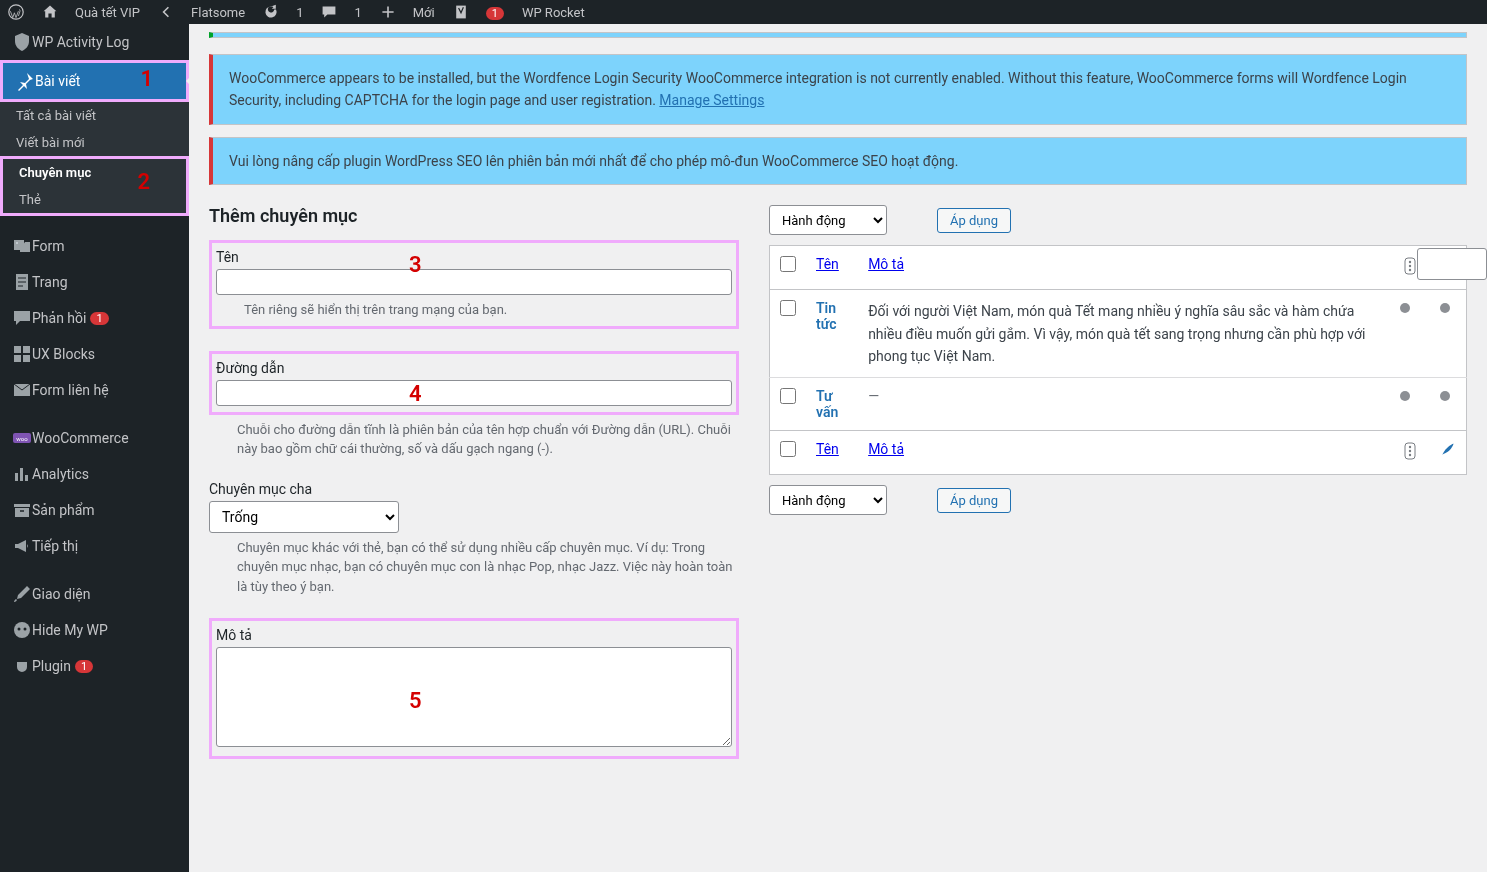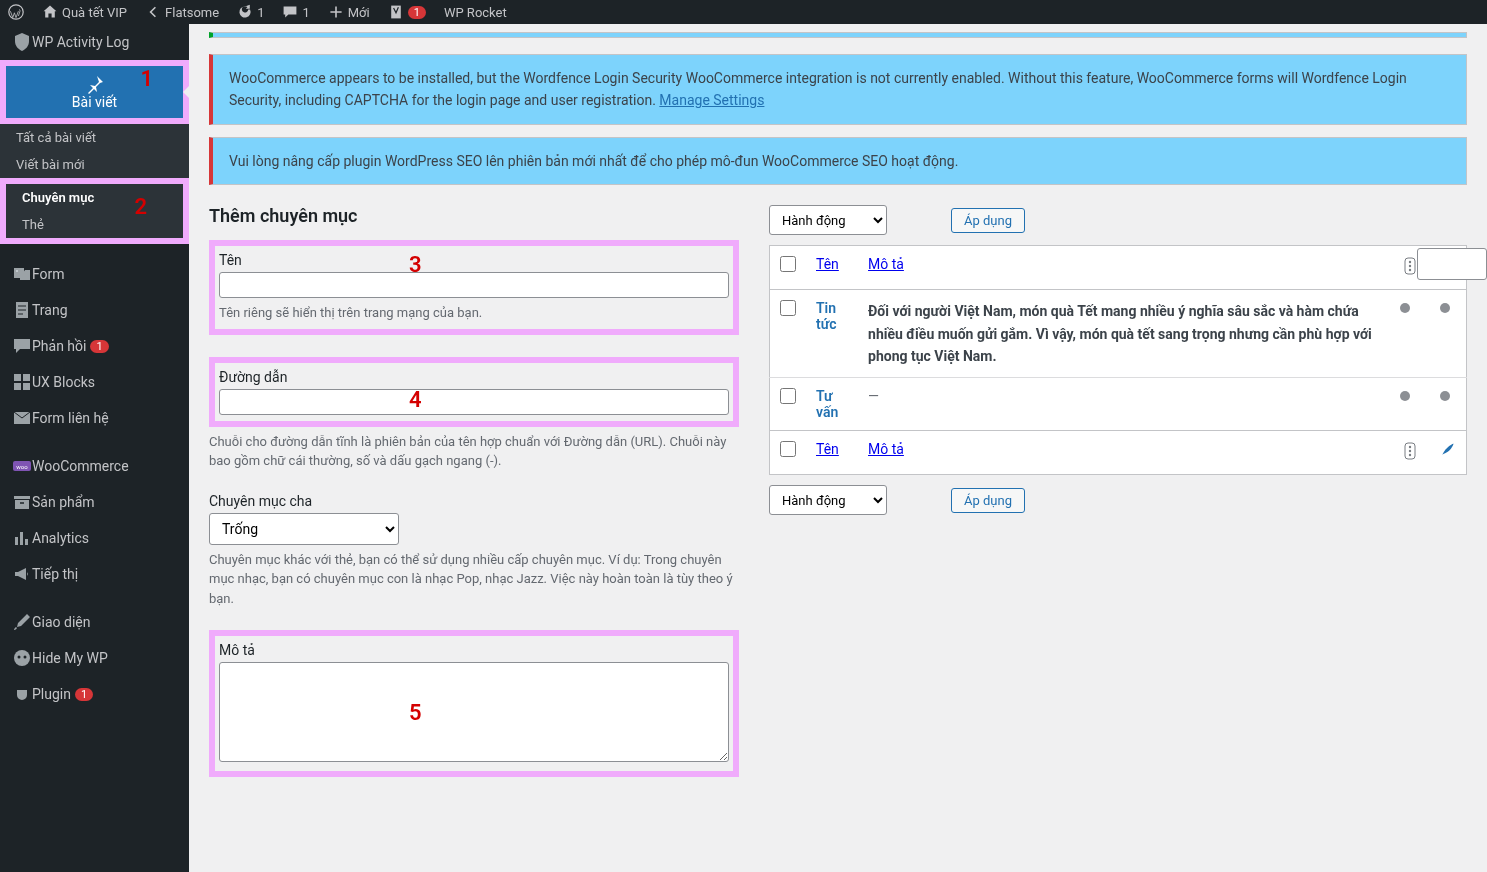--- a/index.html
+++ b/index.html
@@ -1,71 +1,71 @@
 <!DOCTYPE html>
 <html><head>
 <meta charset="utf-8">
 <style>
 * { margin: 0; padding: 0; box-sizing: border-box; font-family: -apple-system, BlinkMacSystemFont, "Segoe UI", Roboto, sans-serif; }
 body { background: #f0f0f1; color: #1d2327; font-size: 13px; overflow: hidden; }
 .app { display: flex; flex-direction: column; height: 872px; width: 1487px; }
 .topbar { background: #1d2327; color: #c3c4c7; height: 24px; display: flex; align-items: center; padding: 0 8px; font-size: 13px; }
-.topbar-item { display: flex; align-items: center; margin-right: 18px; gap: 4px; cursor: pointer; }
+.topbar-item { display: flex; align-items: flex-end; margin-right: 18px; gap: 17px; cursor: pointer; }
 .topbar-item svg { width: 16px; height: 16px; fill: #c3c4c7; }
 .topbar-badge { background: #d63638; color: #fff; border-radius: 10px; padding: 0 6px; font-size: 11px; min-width: 18px; text-align: center; }
 .topbar-badge-orange { background: #d63638; }
 .body-wrap { display: flex; flex: 1; overflow: hidden; }
 .sidebar { width: 189px; background: #1d2327; color: #c3c4c7; font-size: 14px; overflow-y: auto; flex-shrink: 0; }
 .sidebar-item { display: flex; align-items: center; padding: 8px 12px; cursor: pointer; position: relative; }
 .sidebar-item svg { width: 20px; height: 20px; fill: rgba(240,246,252,.6); flex-shrink: 0; }
 .sidebar-item.current { background: #2271b1; color: #fff; }
 .sidebar-item.current svg { fill: #fff; }
 .sidebar-item.current::after { content: ''; position: absolute; right: -8px; top: 50%; transform: translateY(-50%); border: 8px solid transparent; border-right-color: #f0f0f1; }
 .submenu { background: #2c3338; }
 .submenu-item { padding: 6px 12px 6px 16px; cursor: pointer; color: #c3c4c7; font-size: 13px; }
 .submenu-item.active { color: #fff; font-weight: 600; }
 .menu-badge { background: #d63638; color: #fff; border-radius: 10px; padding: 0 6px; font-size: 11px; margin-left: 4px; min-width: 18px; display: inline-block; text-align: center; }
-.redbox { border: 6px solid #f0abfc; flex-direction: column; }
+.redbox { border: 3px solid #f0abfc; }
 .red-annotation { position: absolute; color: #d40000; font-size: 22px; font-weight: 600; }
 .main { flex: 1; padding: 0 20px 20px 20px; overflow-y: auto; position: relative; }
 .notice { background: #7dd3fc; border: 1px solid #c3c4c7; border-left: 4px solid #d63638; padding: 12px 16px; margin: 12px 0; font-size: 14px; line-height: 1.6; color: #3c434a; }
 .notice-green { border-left-color: #00a32a; height: 6px; padding: 0; margin-top: 8px; margin-bottom: 16px; }
 .notice a { color: #2271b1; text-decoration: underline; }
 .columns { display: flex; gap: 30px; margin-top: 20px; }
 .col-left { width: 530px; position: relative; }
 .col-right { flex: 1; }
 .h2 { font-size: 18px; font-weight: 600; margin-bottom: 14px; color: #1d2327; }
 .form-field { margin-bottom: 22px; position: relative; }
 .form-field label { display: block; font-size: 14px; color: #1d2327; margin-bottom: 4px; }
 .form-field input[type="text"], .form-field select, .form-field textarea { width: 100%; max-width: 520px; padding: 4px 8px; border: 1px solid #8c8f94; border-radius: 3px; font-size: 14px; background: #fff; }
 .form-field textarea { height: 100px; resize: vertical; }
 .form-field select { width: 190px; height: 32px; }
-.form-field p { font-size: 13px; color: #646970; margin-top: 5px; line-height: 1.5; }
+.form-field p { font-size: 13px; color: #646970; margin-top: 5px; line-height: 1.5; margin-left: 28px; }
 .field-box { padding: 6px 4px 6px 4px; }
-.tablenav { display: flex; align-items: center; gap: 22px; margin-bottom: 10px; }
+.tablenav { display: flex; align-items: center; gap: 8px; margin-bottom: 10px; }
 .tablenav select { padding: 2px 24px 2px 8px; border: 1px solid #8c8f94; border-radius: 3px; font-size: 13px; height: 30px; background: #fff; }
 .button { padding: 4px 12px; border: 1px solid #2271b1; background: #f6f7f7; color: #2271b1; border-radius: 3px; font-size: 13px; cursor: pointer; margin-left: 42px; }
 table.wp-list { width: 100%; border-collapse: collapse; background: #fff; border: 1px solid #c3c4c7; }
 table.wp-list th, table.wp-list td { padding: 10px 10px; text-align: left; vertical-align: top; font-size: 14px; }
 table.wp-list thead th, table.wp-list tfoot th { font-weight: 400; color: #2271b1; border-bottom: 1px solid #c3c4c7; }
 table.wp-list tfoot th { border-top: 1px solid #c3c4c7; border-bottom: none; }
 table.wp-list tbody tr { border-bottom: 1px solid #dcdcde; }
 table.wp-list tbody tr:last-child { border-bottom: none; }
 table.wp-list a.row-title { color: #2271b1; font-weight: 600; text-decoration: none; }
 .check-col { width: 30px; }
 .check-col input { width: 16px; height: 16px; }
 .dash { color: #646970; }
 .icon-col { width: 28px; text-align: center; color: #787c82; }
 .dot { width: 10px; height: 10px; background: #8c8f94; border-radius: 50%; display: inline-block; }
 .quill { width: 16px; height: 16px; fill: #2271b1; }
 .dots-menu { width: 20px; height: 20px; fill: #787c82; }
 .tablenav-bottom { margin-top: 10px; }
 .search-box { position: absolute; right: 0; top: 224px; }
 .search-box input { border: 1px solid #8c8f94; border-radius: 3px; height: 32px; width: 70px; }
-.col-desc { color: #3c434a; font-size: 14px; line-height: 1.6; font-weight: bold; }
+.col-desc { color: #3c434a; font-size: 14px; line-height: 1.6; }
 </style>
 </head>
 <body>
 
 <div class="app">
 
   <div class="topbar">
     <div class="topbar-item">
       <svg viewBox="0 0 20 20">
           <circle cx="10" cy="10" r="9" fill="none" stroke="#c3c4c7" stroke-width="1.5"></circle>
@@ -183,30 +183,30 @@
       <div style="height:12px"></div>
       <div class="sidebar-item">
         <svg viewBox="0 0 20 20">
             <rect x="1" y="5" width="18" height="10" rx="2" fill="#7f54b3"></rect>
             <text x="10" y="13" text-anchor="middle" font-size="6" fill="#fff">woo</text>
           </svg>
         <span>WooCommerce</span>
       </div>
       <div class="sidebar-item">
         <svg viewBox="0 0 20 20">
+            <path d="M3 17V9h3v8zM8 17V4h3v13zM13 17v-6h3v6z"></path>
+          </svg>
+        <span>Analytics</span>
+      </div>
+      <div class="sidebar-item">
+        <svg viewBox="0 0 20 20">
             <path d="M2 4h16v3H2zM3 8h14v9H3z"></path>
             <path d="M8 11h4" stroke="#1d2327" stroke-width="1.5"></path>
           </svg>
         <span>Sản phẩm</span>
-      </div>
-      <div class="sidebar-item">
-        <svg viewBox="0 0 20 20">
-            <path d="M3 17V9h3v8zM8 17V4h3v13zM13 17v-6h3v6z"></path>
-          </svg>
-        <span>Analytics</span>
       </div>
       <div class="sidebar-item">
         <svg viewBox="0 0 20 20">
             <path d="M3 8v4h3l8 4V4L6 8zM15 8a3 3 0 010 4"></path>
           </svg>
         <span>Tiếp thị</span>
       </div>
 
       <div style="height:12px"></div>
       <div class="sidebar-item">

